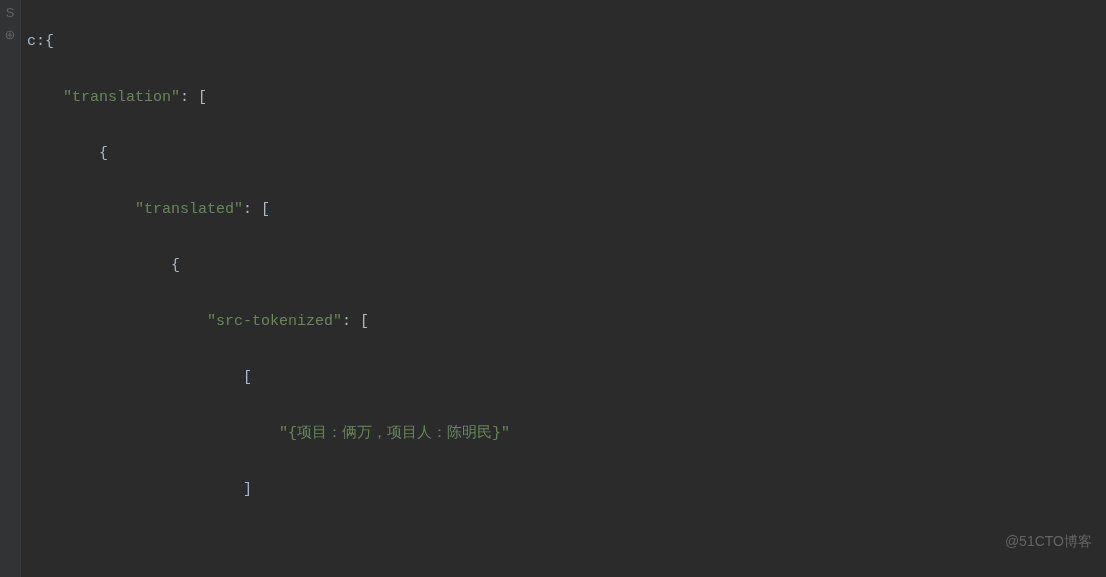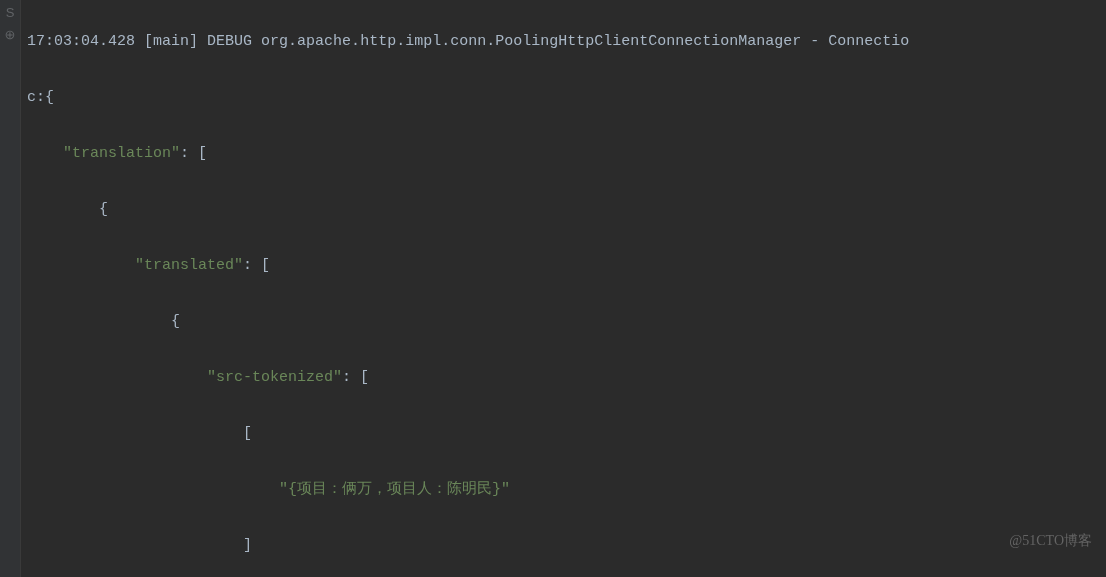--- a/index.html
+++ b/index.html
@@ -33,21 +33,21 @@
     overflow: hidden;
   }
   .line { white-space: pre; }
   .str { color: #6a8759; }
   .pun { color: #a9b7c6; }
   .watermark {
     position: absolute;
     right: 14px;
     bottom: 22px;
     color: #6e6e6e;
-    font-family: Liberation Serif, serif;
+    font-family: Liberation Sans, sans-serif;
     font-size: 14px;
     opacity: 0.85;
     pointer-events: none;
   }
   .gutter-glyph {
     color: #606366;
     font-size: 13px;
     text-align: center;
     padding-top: 4px;
     font-family: Arial, sans-serif;
@@ -57,21 +57,20 @@
 </head>
 <body>
 
 <div class="viewport">
   <div class="gutter">
     <div class="gutter-glyph">S</div>
     <div class="gutter-glyph">⊕</div>
   </div>
 
   <div class="code">
-<div class="line"><span>17:03:04.428</span> <span>[main]</span> <span>DEBUG</span> <span>org.apache.http.impl.conn.PoolingHttpClientConnectionManager</span> <span>-</span> <span>Connectio</span></div>
 <div class="line"><span>c:{</span></div>
 <div class="line">    <span class="str">"translation"</span><span class="pun">: [</span></div>
 <div class="line">        <span class="pun">{</span></div>
 <div class="line">            <span class="str">"translated"</span><span class="pun">: [</span></div>
 <div class="line">                <span class="pun">{</span></div>
 <div class="line">                    <span class="str">"src-tokenized"</span><span class="pun">: [</span></div>
 <div class="line">                        <span class="pun">[</span></div>
 <div class="line">                            <span class="str">"{项目：俩万，项目人：陈明民}"</span></div>
 <div class="line">                        <span class="pun">]</span></div>
 

